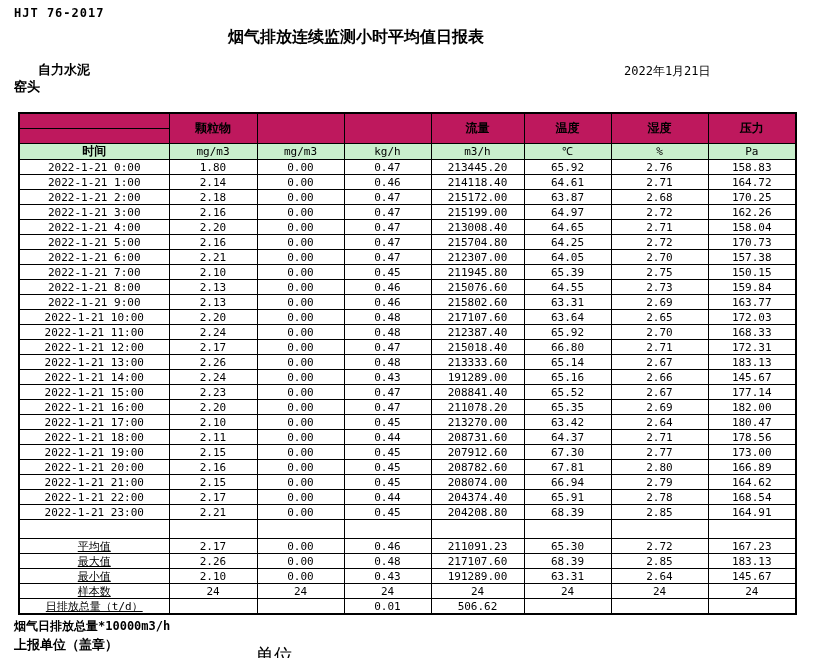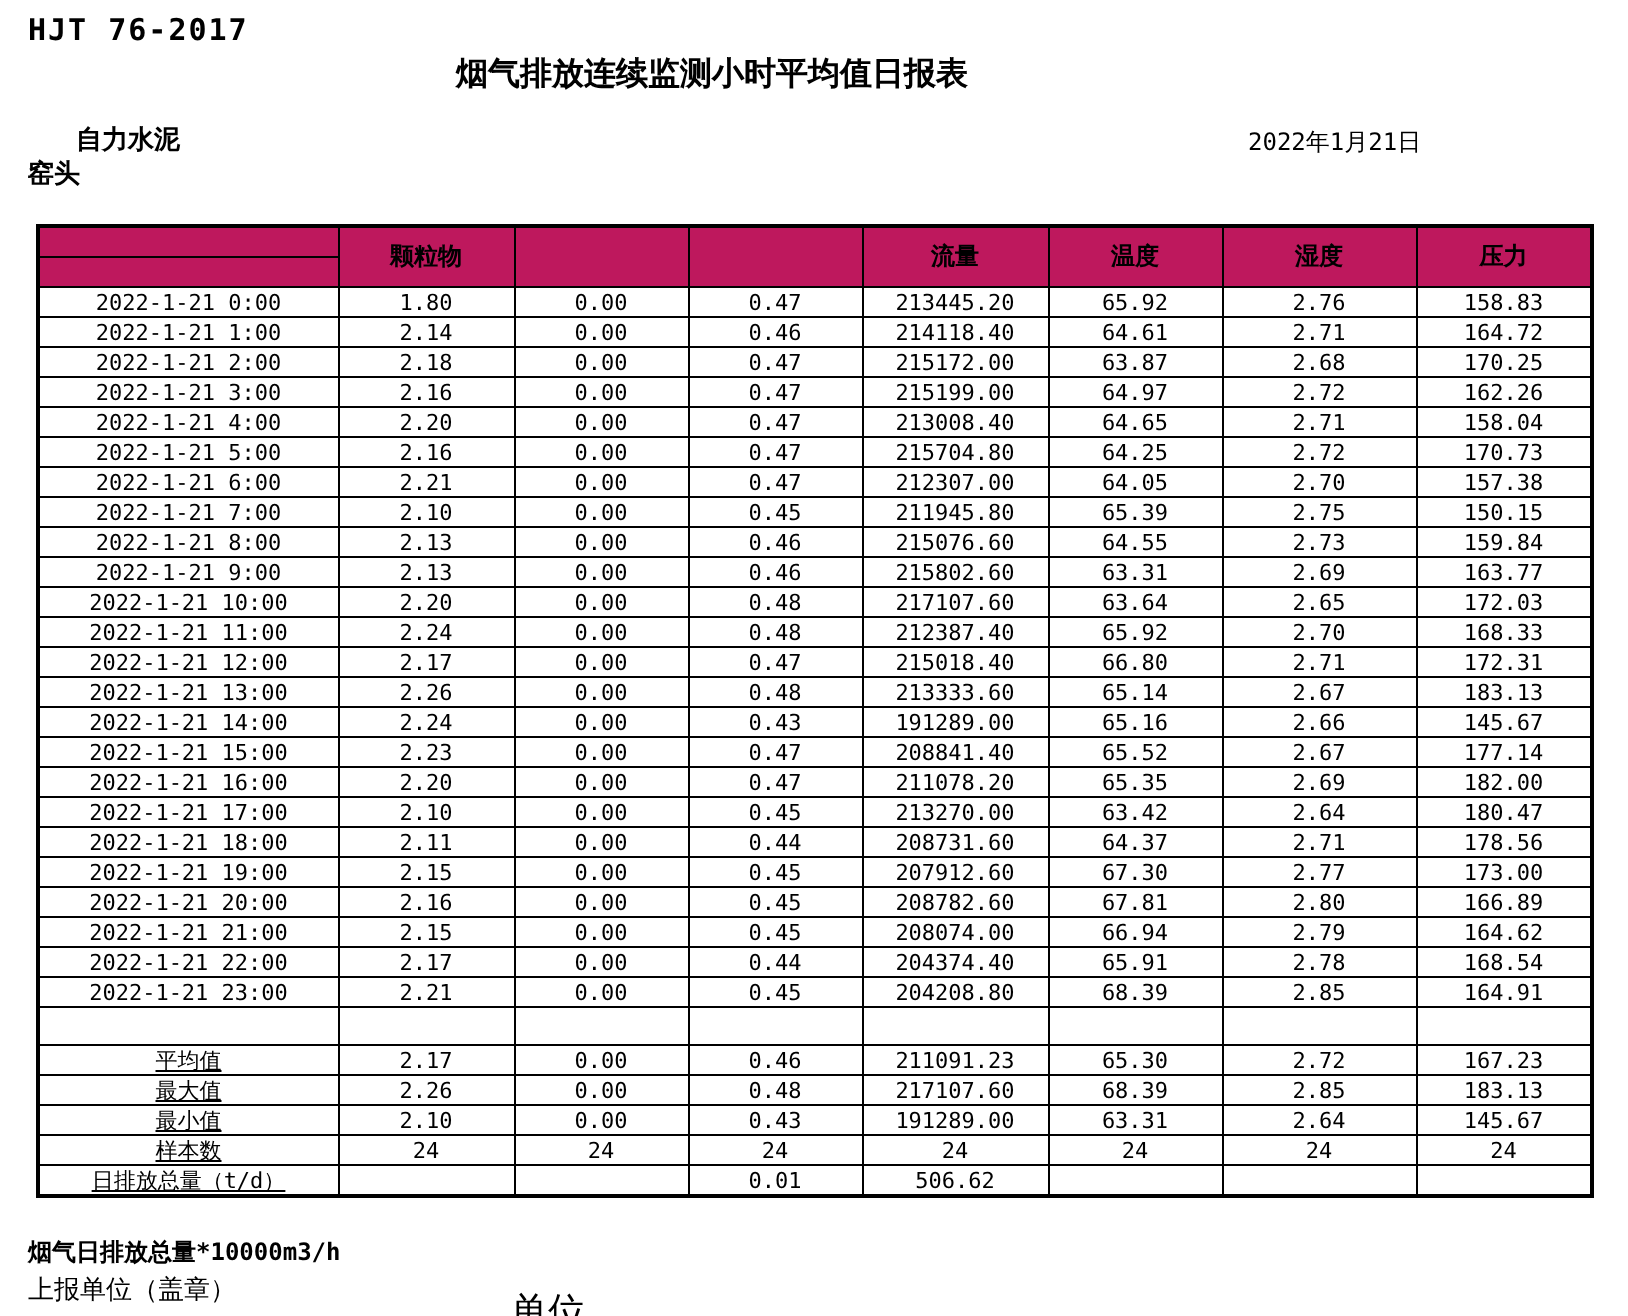--- a/index.html
+++ b/index.html
@@ -7,21 +7,21 @@
     width:814px; height:658px;
     font-family:"DejaVu Sans Mono","Liberation Sans",sans-serif;
     color:#000;
     position:relative;
     -webkit-font-smoothing:none;
   }
   .page { position:absolute; inset:0; }
 
   .std-code {
     position:absolute; left:14px; top:6px;
-    font-size:15px; font-weight:bold; letter-spacing:1px;
+    font-size:12px; font-weight:bold; letter-spacing:1px;
   }
   .report-title {
     position:absolute; left:0; top:27px; width:712px;
     text-align:center; font-size:16px; font-weight:bold;
   }
   .company { position:absolute; left:14px; top:61px; font-size:13px; font-weight:bold;margin-left:24px; }
   .station { position:absolute; left:14px; top:78px; font-size:13px; font-weight:bold; }
   .report-date { position:absolute; left:624px; top:63px; font-size:12px; }
 
   table.report {
@@ -42,21 +42,21 @@
   th.time-head .half.top { border-bottom:1px solid #000; }
   tr.unit-row th { height:15px; background:var(--green,#c9efcd); font-weight:normal; }
   tr.unit-row th.time-label { font-weight:bold; font-size:12px; }
   tr.spacer-row td { height:18px; }
   td.sum-label { text-decoration:underline; font-size:12px; }
 
   .footer-note {
     position:absolute; left:14px; top:618px;
     font-size:12px; font-weight:bold;text-align:center;
   }
-  .footer-line { position:absolute; left:14px; top:636px; font-size:13px; font-weight:normal; }
+  .footer-line { position:absolute; left:14px; top:636px; font-size:13px; font-weight:bold; }
   .footer-unit { position:absolute; left:255px; top:643px; font-size:19px; font-weight:normal; }
 </style>
 </head>
 <body>
 
 <div class="page">
 
   <div class="std-code">HJT  76-2017</div>
   <div class="report-title">烟气排放连续监测小时平均值日报表</div>
   <div class="company">自力水泥</div>
@@ -81,20 +81,30 @@
           <div class="half bottom"></div>
         </th>
         <th>颗粒物</th>
         <th></th>
         <th></th>
         <th>流量</th>
         <th>温度</th>
         <th>湿度</th>
         <th>压力</th>
       </tr>
+      <tr class="unit-row">
+        <th class="time-label">时间</th>
+        <th>mg/m3</th>
+        <th>mg/m3</th>
+        <th>kg/h</th>
+        <th>m3/h</th>
+        <th>℃</th>
+        <th>%</th>
+        <th>Pa</th>
+      </tr>
     </thead>
     <tbody>
         <tr>
           <td>2022-1-21 0:00</td>
           <td>1.80</td>
           <td>0.00</td>
           <td>0.47</td>
           <td>213445.20</td>
           <td>65.92</td>
           <td>2.76</td>

